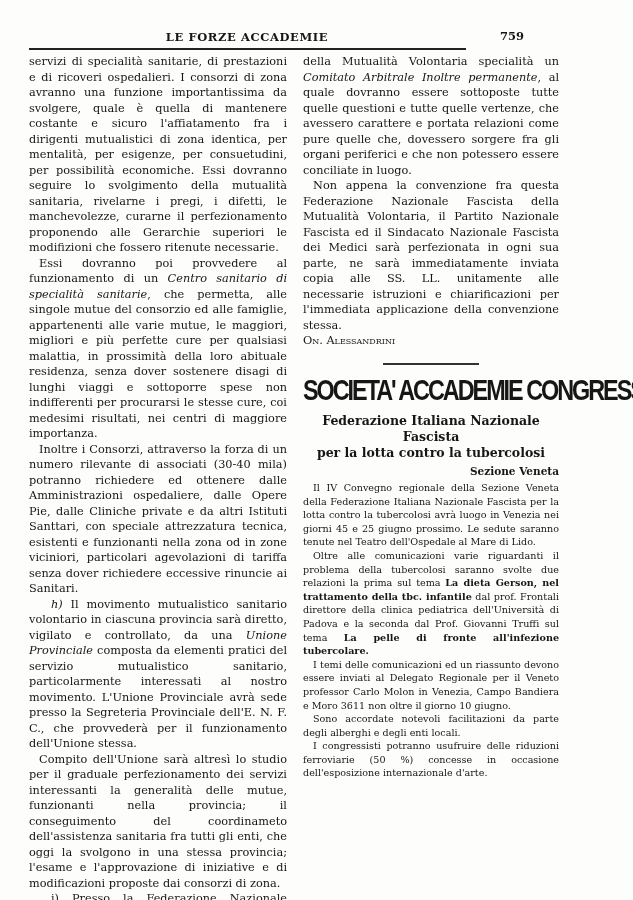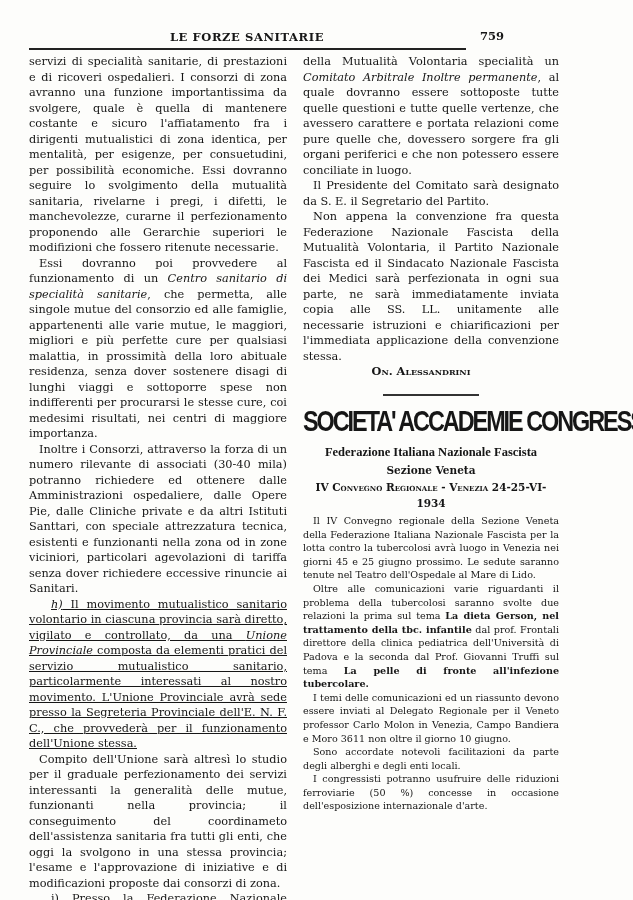--- a/index.html
+++ b/index.html
@@ -1,69 +1,68 @@
 <!DOCTYPE html>
 <html><head>
 <meta charset="utf-8">
 <style>
   html, body { margin: 0; padding: 0; background: #fdfdfb; }
   body { width: 633px; height: 900px; position: relative; overflow: hidden;
          font-family: "DejaVu Serif", "Liberation Serif", serif; color: #161616; }
   .header { position: absolute; left: 29px; top: 28px; width: 436px; height: 18px; }
   .header-title { position: absolute; left: 0; width: 436px; text-align: center;
                   font-weight: bold; font-size: 11.5px; letter-spacing: 0.6px; top: 2px; }
-  .header-page { position: absolute; left: 480px; top: 29px; font-weight: bold; font-size: 11.5px; }
+  .header-page { position: absolute; left: 500px; top: 29px; font-weight: bold; font-size: 11.5px; }
   .header-rule { position: absolute; left: 29px; top: 48px; width: 436px; height: 2px; background: #222; }
   .header-rule.full { width: 437px; }
   .col { position: absolute; top: 54px; font-size: 11.3px; line-height: 15.5px; text-align: justify; }
   .col-left { left: 29px; width: 258px; }
   .col-right { left: 303px; width: 256px; }
   .p { margin: 0; }
   .indent { text-indent: 10px; }
-  .deep { text-indent: 22px; text-decoration: underline; }
-  .signature { text-align: center; font-variant: small-caps; padding-right: 20px; margin-top: 0; font-weight: bold; }
+  .deep { text-indent: 22px; }
+  .signature { text-align: left; font-variant: small-caps; padding-right: 20px; margin-top: 0; }
   .sep { width: 96px; height: 2px; background: #333; margin: 14px auto 8px auto; }
   .banner { font-family: "Liberation Sans", sans-serif; font-weight: bold; font-size: 30px;
             letter-spacing: -2.6px; transform: scaleX(0.78); transform-origin: left center;
             white-space: nowrap; margin: 0 0 6px 0; line-height: 34px; }
-  .org { text-align: center; font-weight: bold; font-size: 12.5px; line-height: 16px; margin: 0; font-family: Liberation Serif, serif; }
-  .sezione { text-align: center; font-weight: bold; font-size: 10.5px; margin: 3px 0 2px 0; }
+  .org { text-align: center; font-weight: bold; font-size: 12.5px; line-height: 16px; margin: 0; }
+  .sezione { text-align: right; font-weight: bold; font-size: 10.5px; margin: 3px 0 2px 0; }
   .convegno { text-align: center; font-weight: bold; font-size: 10.5px; margin: 0 0 3px 0; font-variant: small-caps; }
   .small { font-size: 9.6px; line-height: 13.6px; }
   em { font-style: italic; }
   b { font-weight: bold; }
 </style>
 </head>
 <body>
 
 <div class="header">
-  <span class="header-title">LE FORZE SANITARIE</span>
+  <span class="header-title">LE FORZE ACCADEMIE</span>
 </div>
 <span class="header-page">759</span>
 <div class="header-rule full"></div>
 
 <div class="col col-left">
   <p class="p">servizi di specialità sanitarie, di prestazioni e di ricoveri ospedalieri. I consorzi di zona avranno una funzione importantissima da svolgere, quale è quella di mantenere costante e sicuro l'affiatamento fra i dirigenti mutualistici di zona identica, per mentalità, per esigenze, per consuetudini, per possibilità economiche. Essi dovranno seguire lo svolgimento della mutualità sanitaria, rivelarne i pregi, i difetti, le manchevolezze, curarne il perfezionamento proponendo alle Gerarchie superiori le modifizioni che fossero ritenute necessarie.</p>
   <p class="p indent"><span>Essi dovranno poi provvedere al funzionamento di un </span><em>Centro sanitario di specialità sanitarie</em><span>, che permetta, alle singole mutue del consorzio ed alle famiglie, appartenenti alle varie mutue, le maggiori, migliori e più perfette cure per qualsiasi malattia, in prossimità della loro abituale residenza, senza dover sostenere disagi di lunghi viaggi e sottoporre spese non indifferenti per procurarsi le stesse cure, coi medesimi risultati, nei centri di maggiore importanza.</span></p>
   <p class="p indent">Inoltre i Consorzi, attraverso la forza di un numero rilevante di associati (30-40 mila) potranno richiedere ed ottenere dalle Amministrazioni ospedaliere, dalle Opere Pie, dalle Cliniche private e da altri Istituti Santtari, con speciale attrezzatura tecnica, esistenti e funzionanti nella zona od in zone viciniori, particolari agevolazioni di tariffa senza dover richiedere eccessive rinuncie ai Sanitari.</p>
   <p class="p deep"><em>h)</em><span> Il movimento mutualistico sanitario volontario in ciascuna provincia sarà diretto, vigilato e controllato, da una </span><em>Unione Provinciale</em><span> composta da elementi pratici del servizio mutualistico sanitario, particolarmente interessati al nostro movimento. L'Unione Provinciale avrà sede presso la Segreteria Provinciale dell'E. N. F. C., che provvederà per il funzionamento dell'Unione stessa.</span></p>
   <p class="p indent">Compito dell'Unione sarà altresì lo studio per il graduale perfezionamento dei servizi interessanti la generalità delle mutue, funzionanti nella provincia; il conseguimento del coordinameto dell'assistenza sanitaria fra tutti gli enti, che oggi la svolgono in una stessa provincia; l'esame e l'approvazione di iniziative e di modificazioni proposte dai consorzi di zona.</p>
   <p class="p deep">i) Presso la Federazione Nazionale Fascista</p>
 </div>
 
 <div class="col col-right">
   <p class="p"><span>della Mutualità Volontaria specialità un </span><em>Comitato Arbitrale Inoltre permanente</em><span>, al quale dovranno essere sottoposte tutte quelle questioni e tutte quelle vertenze, che avessero carattere e portata relazioni come pure quelle che, dovessero sorgere fra gli organi periferici e che non potessero essere conciliate in luogo.</span></p>
-  <p class="p indent">Il Presidente del Comitato sarà designato da S. E. il Segretario del Partito.</p>
   <p class="p indent">Non appena la convenzione fra questa Federazione Nazionale Fascista della Mutualità Volontaria, il Partito Nazionale Fascista ed il Sindacato Nazionale Fascista dei Medici sarà perfezionata in ogni sua parte, ne sarà immediatamente inviata copia alle SS. LL. unitamente alle necessarie istruzioni e chiarificazioni per l'immediata applicazione della convenzione stessa.</p>
   <p class="p signature">On. Alessandrini</p>
   <div class="sep"></div>
   <div class="banner">SOCIETA' ACCADEMIE CONGRESSI</div>
   <p class="org">Federazione Italiana Nazionale Fascista</p>
+  <p class="org">per la lotta contro la tubercolosi</p>
   <p class="sezione">Sezione Veneta</p>
-  <p class="convegno">IV Convegno Regionale - Venezia 24-25-VI-1934</p>
   <div class="small">
     <p class="p indent">Il IV Convegno regionale della Sezione Veneta della Federazione Italiana Nazionale Fascista per la lotta contro la tubercolosi avrà luogo in Venezia nei giorni 45 e 25 giugno prossimo. Le sedute saranno tenute nel Teatro dell'Ospedale al Mare di Lido.</p>
     <p class="p indent"><span>Oltre alle comunicazioni varie riguardanti il problema della tubercolosi saranno svolte due relazioni la prima sul tema </span><b>La dieta Gerson, nel trattamento della tbc. infantile</b><span> dal prof. Frontali direttore della clinica pediatrica dell'Università di Padova e la seconda dal Prof. Giovanni Truffi sul tema </span><b>La pelle di fronte all'infezione tubercolare.</b></p>
     <p class="p indent">I temi delle comunicazioni ed un riassunto devono essere inviati al Delegato Regionale per il Veneto professor Carlo Molon in Venezia, Campo Bandiera e Moro 3611 non oltre il giorno 10 giugno.</p>
     <p class="p indent">Sono accordate notevoli facilitazioni da parte degli alberghi e degli enti locali.</p>
     <p class="p indent">I congressisti potranno usufruire delle riduzioni ferroviarie (50 %) concesse in occasione dell'esposizione internazionale d'arte.</p>
   </div>
 </div>
 
 </body></html>

